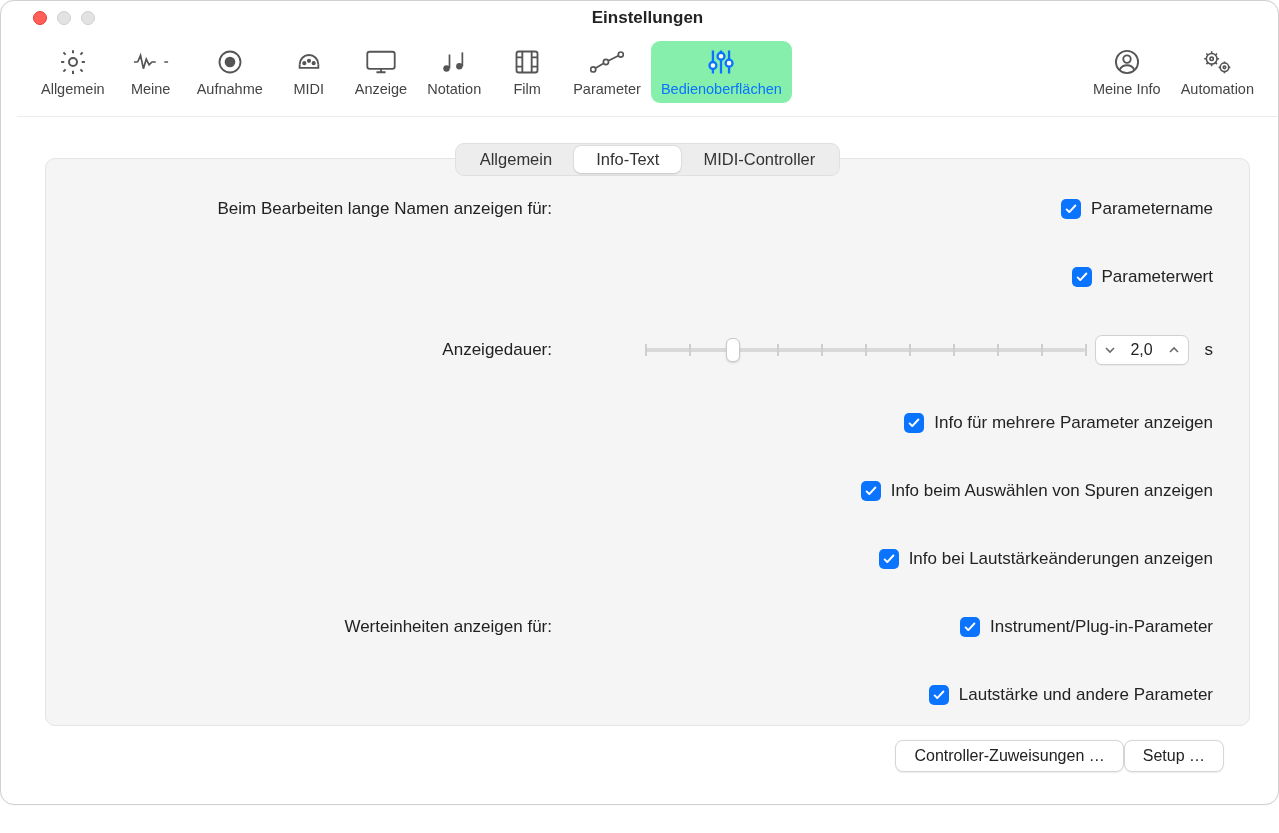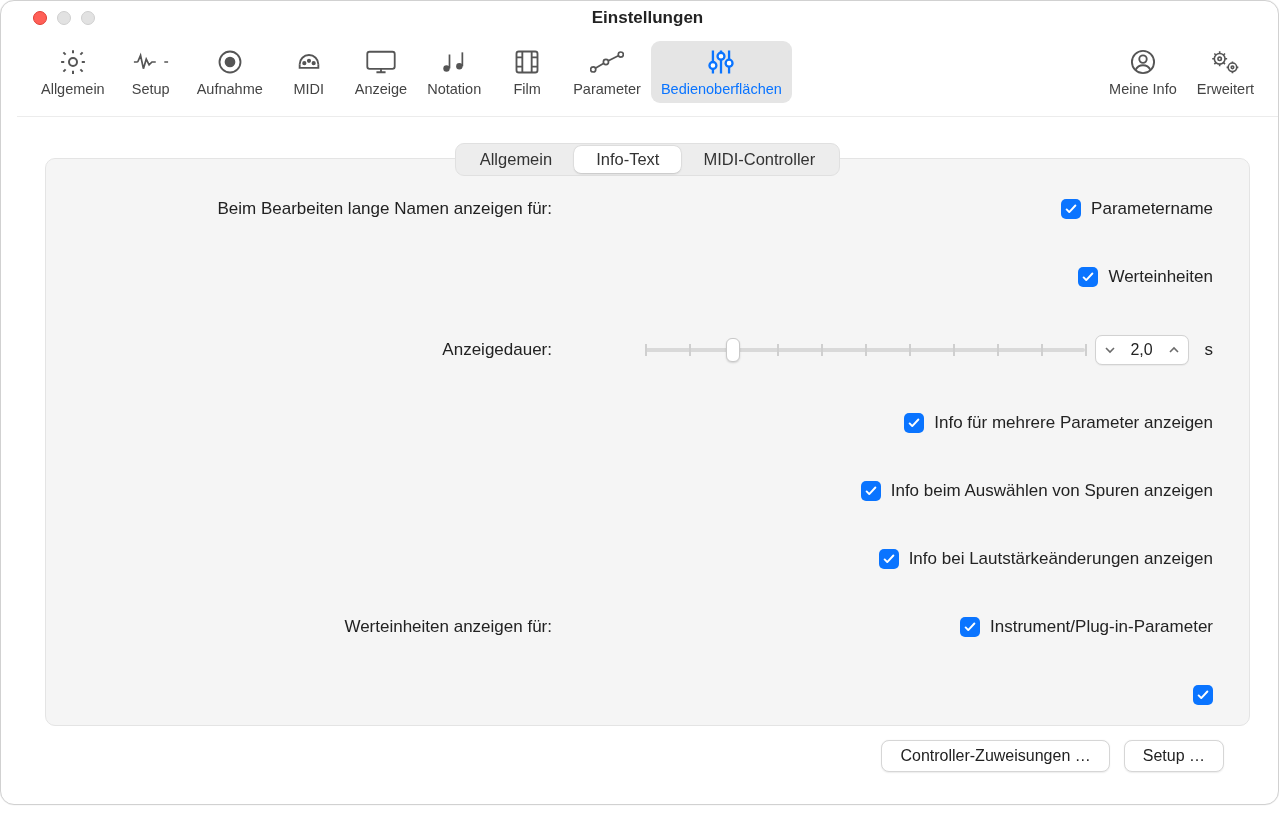--- a/index.html
+++ b/index.html
@@ -42,21 +42,21 @@
   .tool-item {
     display: flex; flex-direction: column; align-items: center;
     padding: 4px 10px 6px 10px;
     border-radius: 9px;
     font-size: 14.5px;
     color: #444;
     cursor: default;
     min-width: 72px;
   }
   .tool-item .icon { width: 40px; height: 34px; display:flex; align-items:center; justify-content:center; color:#555; margin-bottom: 2px; }
-  .tool-item.selected { background: #e5e5e5; color: #0a74ff; text-align: right; }
+  .tool-item.selected { background: #86efac; color: #0a74ff; text-align: right; }
   .tool-item.selected .icon { color: #0a74ff; }
   .tool-gap { flex: 1; }
 
   
   .content-wrap { flex: 1; padding: 26px 28px 14px 28px; display:flex; flex-direction:column; }
   .segmented-row { display:flex; justify-content:center; margin-bottom: 0px; position: relative; z-index: 2; }
   .segmented {
     display: inline-flex;
     background: #ededed;
     border-radius: 9px;
@@ -119,21 +119,21 @@
     height: 30px; padding: 0 4px;
     box-shadow: 0 0.5px 1px rgba(0,0,0,0.05);
   }
   .stepper .arrow { width: 20px; display:flex; align-items:center; justify-content:center; color:#6b6b6b; }
   .stepper .value { min-width: 44px; text-align: center; font-size: 16px; }
 
   .unit { font-size: 17px; margin-left: 6px; }
 
   
   .footer {
-    display: flex; justify-content: flex-end; gap: 14px;
+    display: flex; justify-content: flex-end; 
     padding: 14px 26px 18px 0;
   }
   .btn {
     background: #fff; border: 1px solid #d6d6d6; border-radius: 8px;
     padding: 6px 18px; font-size: 16px; color: #222;
     box-shadow: 0 0.5px 1.5px rgba(0,0,0,0.08);
     cursor: default;
   }
 </style>
 </head>
@@ -161,21 +161,21 @@
       </span>
       <span>Allgemein</span>
     </div>
 
     <div class="tool-item">
       <span class="icon">
         <svg viewBox="0 0 40 24" width="38" height="28" fill="none" stroke="currentColor" stroke-width="1.8">
             <path d="M2 12h4M6 12l3-7 3 14 3-10 3 6 3-3h4M34 12h4"></path>
           </svg>
       </span>
-      <span>Setup</span>
+      <span>Meine</span>
     </div>
 
     <div class="tool-item">
       <span class="icon">
         <svg viewBox="0 0 24 24" width="28" height="28" fill="none" stroke="currentColor" stroke-width="1.6">
             <circle cx="12" cy="12" r="9"></circle>
             <circle cx="12" cy="12" r="3.8" fill="currentColor"></circle>
           </svg>
       </span>
       <span>Aufnahme</span>
@@ -267,21 +267,21 @@
       <span class="icon">
         <svg viewBox="0 0 30 26" width="32" height="28" fill="none" stroke="currentColor" stroke-width="1.5">
             <circle cx="10" cy="10" r="5"></circle>
             <circle cx="10" cy="10" r="1.6"></circle>
             <path d="M10 3v2M10 15v2M3 10h2M15 10h2M5 5l1.4 1.4M13.6 13.6 15 15M5 15l1.4-1.4M13.6 6.4 15 5"></path>
             <circle cx="22" cy="18" r="4"></circle>
             <circle cx="22" cy="18" r="1.2"></circle>
             <path d="M22 12.5v1.5M22 22v1.5M16.5 18H18M26 18h1.5"></path>
           </svg>
       </span>
-      <span>Erweitert</span>
+      <span>Automation</span>
     </div>
 
   </div>
 
   <div class="content-wrap">
 
     <div class="segmented-row">
       <div class="segmented">
         <div class="seg-btn">Allgemein</div>
         <div class="seg-btn active">Info-Text</div>
@@ -302,21 +302,21 @@
           <span>Parametername</span>
         </div>
 
         <div class="label-col"></div>
         <div class="field-col">
           <span class="chk">
             <svg viewBox="0 0 16 16">
                 <path d="M3 8.5l3 3 7-7.5" fill="none" stroke="#fff" stroke-width="2.2" stroke-linecap="round" stroke-linejoin="round"></path>
               </svg>
           </span>
-          <span>Werteinheiten</span>
+          <span>Parameterwert</span>
         </div>
 
         <div class="label-col">Anzeigedauer:</div>
         <div class="field-col">
           <div class="slider">
             <div class="slider-track"></div>
             <div class="slider-tick" style="left:0%"></div>
             <div class="slider-tick" style="left:10%"></div>
             <div class="slider-tick" style="left:20%"></div>
             <div class="slider-tick" style="left:30%"></div>
@@ -385,20 +385,21 @@
           <span>Instrument/Plug-in-Parameter</span>
         </div>
 
         <div class="label-col"></div>
         <div class="field-col">
           <span class="chk">
             <svg viewBox="0 0 16 16">
                 <path d="M3 8.5l3 3 7-7.5" fill="none" stroke="#fff" stroke-width="2.2" stroke-linecap="round" stroke-linejoin="round"></path>
               </svg>
           </span>
+          <span>Lautstärke und andere Parameter</span>
         </div>
 
       </div>
     </div>
 
     <div class="footer">
       <div class="btn">Controller-Zuweisungen …</div>
       <div class="btn">Setup …</div>
     </div>
 

